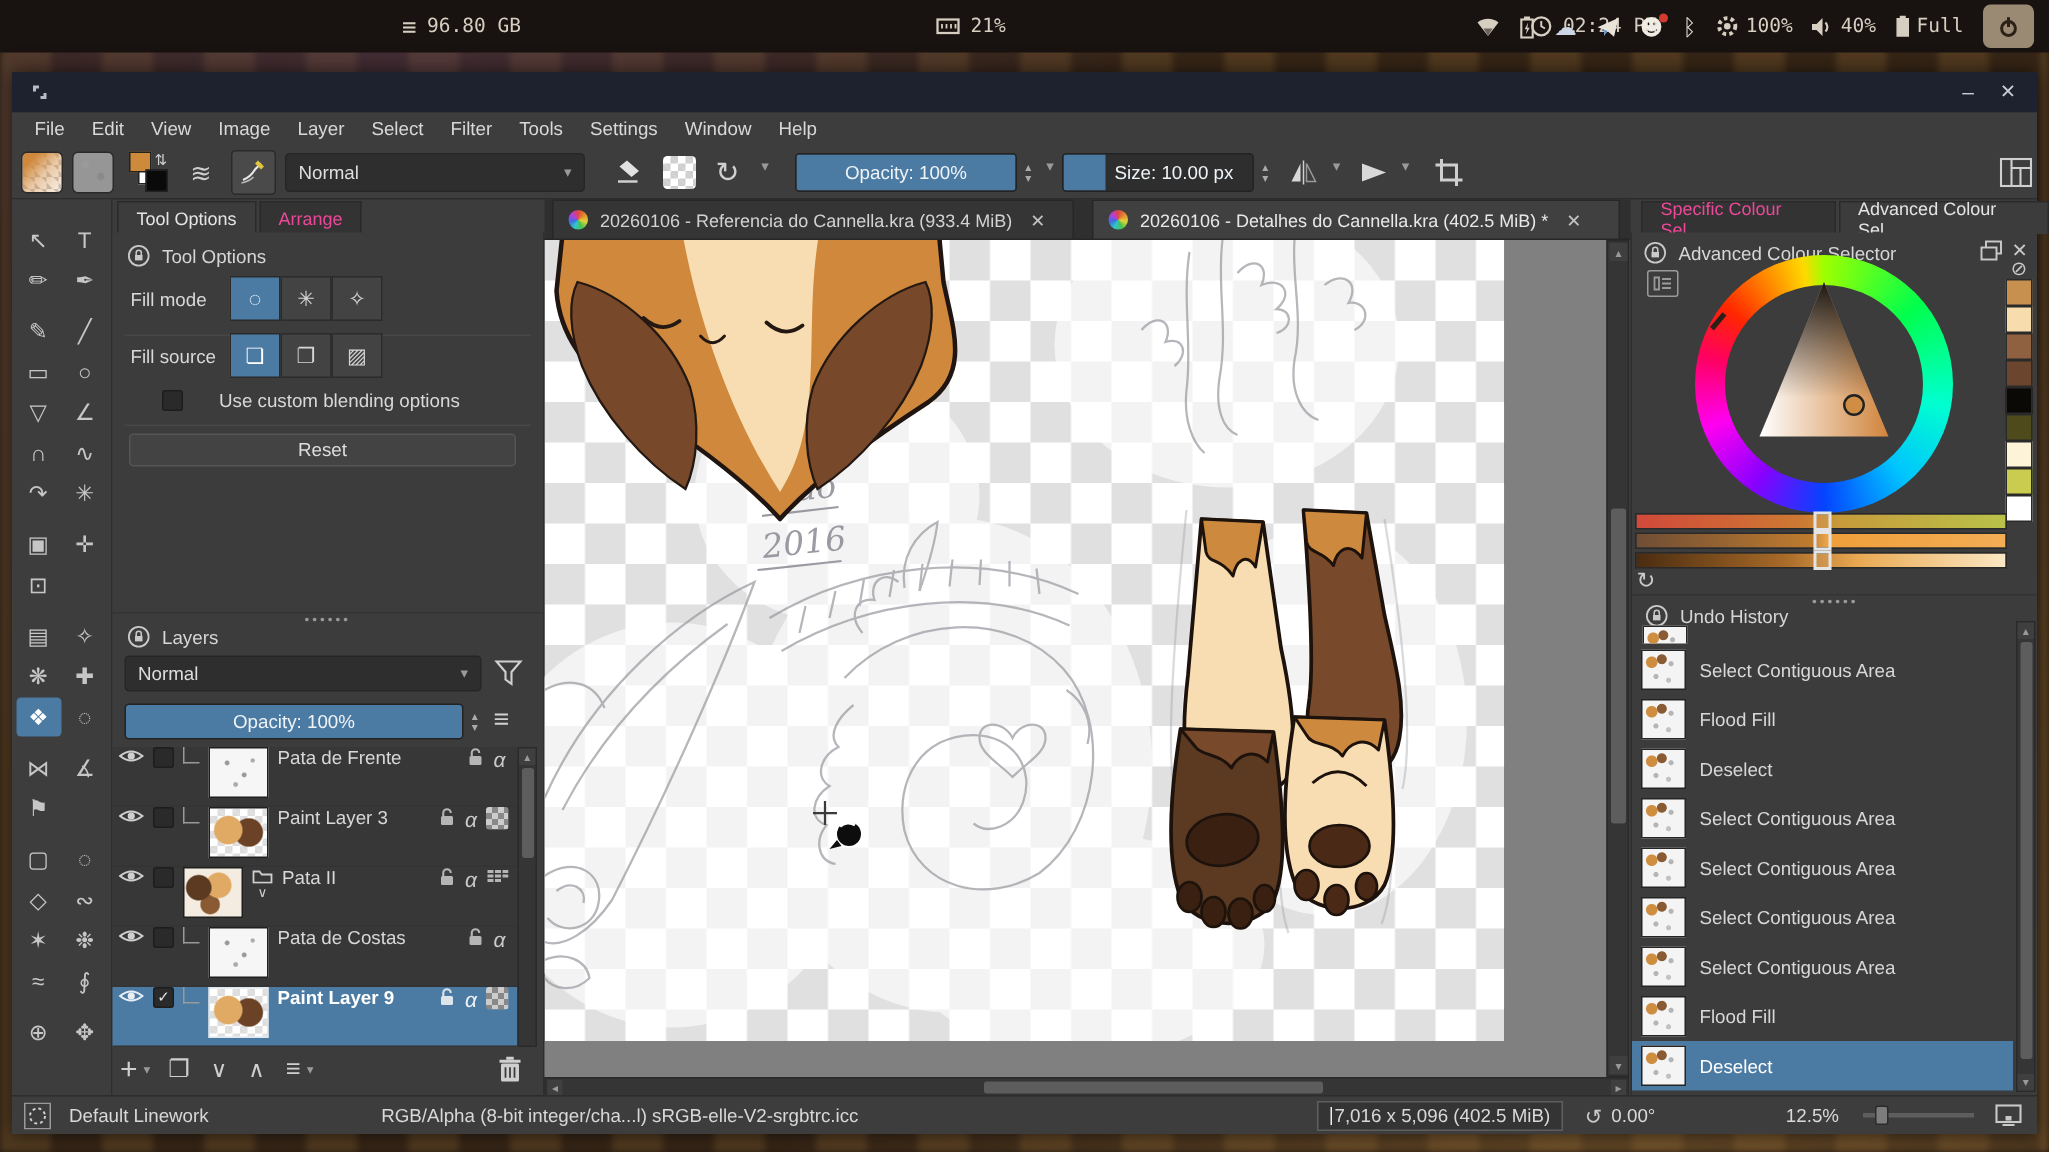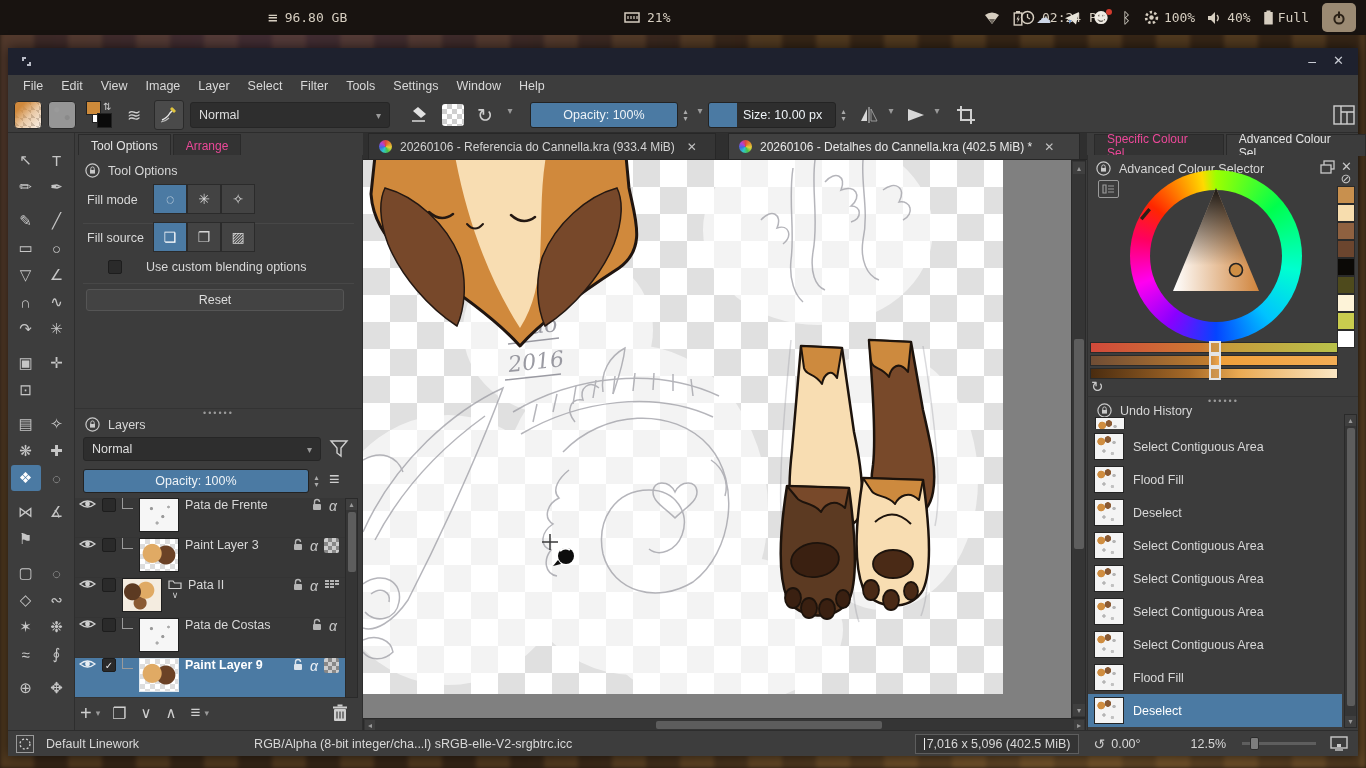--- a/index.html
+++ b/index.html
@@ -759,21 +759,21 @@
         <circle cx="9" cy="9" r="5" fill="none" stroke="#cfcfcf" stroke-width="1.3" stroke-dasharray="2 2"></circle>
       </svg>
   <span style="margin-left:12px">Default Linework</span>
   <span style="margin-left:115px">RGB/Alpha (8-bit integer/cha...l)  sRGB-elle-V2-srgbtrc.icc</span>
   <span style="margin-left:auto;border:1px solid #5e5e5e;background:#343434;padding:2px 8px;display:flex;align-items:center;gap:2px">
         <span style="width:1px;height:12px;background:#eee;display:inline-block"></span>
         <span>7,016 x 5,096 (402.5 MiB)</span>
       </span>
   <span style="margin-left:14px;font-size:14px;color:#c9c9c9">↺</span>
   <span style="margin-left:6px">0.00°</span>
-  <span style="margin-left:50px">12.5%</span>
+  <span style="margin-left:87px">12.5%</span>
   <span style="margin-left:16px;width:74px;height:3px;background:#5e5e5e;position:relative;display:inline-block">
     <span style="position:absolute;left:8px;top:-5px;width:9px;height:13px;background:#7d7d7d;border:1px solid #2c2c2c;border-radius:2px;display:inline-block"></span>
   </span>
   <svg width="18" height="15" style="margin-left:14px;margin-right:10px">
         <rect x="1" y="1" width="16" height="11" fill="none" stroke="#c9c9c9" stroke-width="1.4"></rect>
         <rect x="7" y="8" width="4" height="3" fill="#c9c9c9"></rect>
         <path d="M5 14h8" stroke="#c9c9c9" stroke-width="1.4"></path>
       </svg>
 </div>
 

